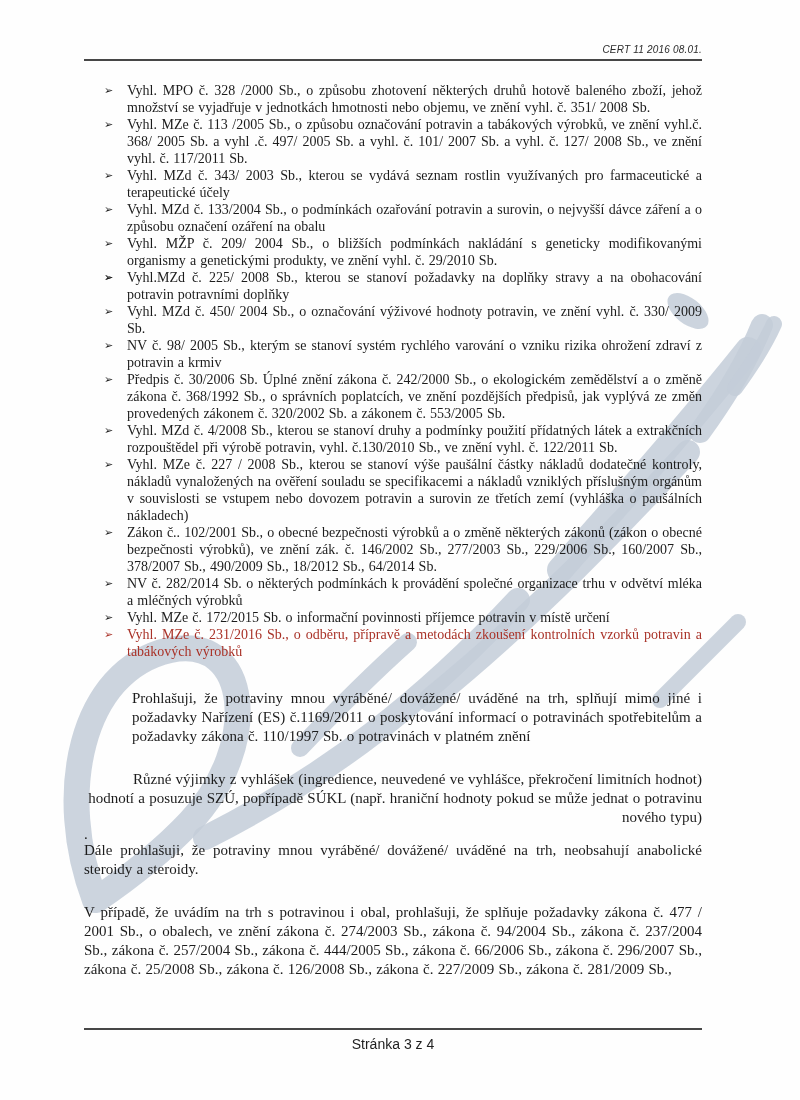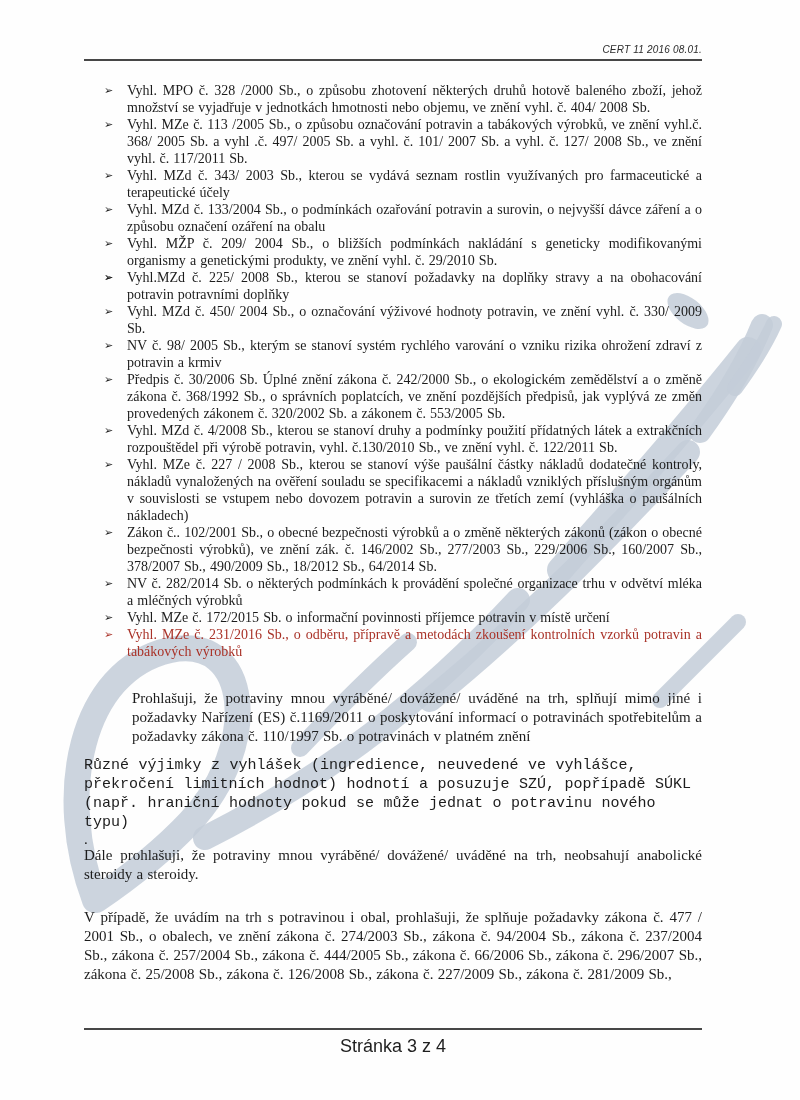--- a/index.html
+++ b/index.html
@@ -42,30 +42,30 @@
   .list-item.red{color:var(--accent-red,#a93228);}
   .seg-b{font-weight:normal;}
   .para{
     margin:0;
     font-size:15px;
     line-height:19px;
     text-align:justify;
     word-spacing:.5px;
   }
   .para-declaration1{margin-top:29px;margin-left:48px;}
-  .para-exceptions{margin-top:10px;text-align:left;font-family:Liberation Mono, monospace;}
+  .para-exceptions{margin-top:24px;text-align:right;}
   .para-dot{margin-top:0;line-height:14px;text-align:left;}
   .para-declaration2{margin-top:0;}
   .para-packaging{margin-top:24px;}
   .footer{position:absolute;left:84px;width:618px;top:1028px;z-index:1;}
   .footer-text{
     margin-top:6px;
     text-align:center;
     font-family:"Liberation Sans",sans-serif;
-    font-size:18px;
+    font-size:14px;
     color:#1e1e1e;
   }
 </style>
 </head>
 <body>
 
 <div class="page" style="--ink: #1c1c1c; --accent-red: #a93228; --rule: #474747;">
 
   <svg class="watermark" width="800" height="1100" viewBox="0 0 800 1100" aria-hidden="true">
     <g fill="none" stroke="#c3cdd8" stroke-opacity="0.85" stroke-linecap="round">
@@ -82,21 +82,21 @@
   </svg>
 
   <div class="content">
 
     <div class="doc-header">
       <span class="doc-code">CERT 11 2016 08.01.</span>
     </div>
     <div class="rule header-rule"></div>
 
     <div class="list">
-        <div class="list-item"><span class="marker">➢</span><span class="item-text"><span class="seg-b">Vyhl. MPO č. 328 /2000 Sb., </span><span class="seg-n">o způsobu zhotovení některých druhů hotově baleného zboží, jehož množství se vyjadřuje v jednotkách hmotnosti nebo objemu, </span><span class="seg-b">ve znění vyhl. č. 404/ 2008 Sb.</span></span></div>
+        <div class="list-item"><span class="marker">➢</span><span class="item-text"><span class="seg-b">Vyhl. MPO č. 328 /2000 Sb., </span><span class="seg-n">o způsobu zhotovení některých druhů hotově baleného zboží, jehož množství se vyjadřuje v jednotkách hmotnosti nebo objemu, </span><span class="seg-b">ve znění vyhl. č. 351/ 2008 Sb.</span></span></div>
         <div class="list-item"><span class="marker">➢</span><span class="item-text"><span class="seg-b">Vyhl. MZe č. 113 /2005 Sb., </span><span class="seg-n">o způsobu označování potravin a tabákových výrobků, ve znění </span><span class="seg-b">vyhl.č. 368/ 2005 Sb. a vyhl .č. 497/ 2005 Sb. a vyhl. č. 101/ 2007 Sb. a vyhl. č. 127/ 2008 Sb., ve znění vyhl. č. 117/2011 Sb.</span></span></div>
         <div class="list-item"><span class="marker">➢</span><span class="item-text"><span class="seg-b">Vyhl. MZd č. 343/ 2003 Sb., </span><span class="seg-n">kterou se vydává seznam rostlin využívaných pro farmaceutické a terapeutické účely</span></span></div>
         <div class="list-item"><span class="marker">➢</span><span class="item-text"><span class="seg-b">Vyhl. MZd č. 133/2004 Sb., </span><span class="seg-n">o podmínkách ozařování potravin a surovin, o nejvyšší dávce záření a o způsobu označení ozáření na obalu</span></span></div>
         <div class="list-item"><span class="marker">➢</span><span class="item-text"><span class="seg-b">Vyhl. MŽP č. 209/ 2004 Sb., </span><span class="seg-n">o bližších podmínkách nakládání s geneticky modifikovanými organismy a genetickými produkty, ve znění </span><span class="seg-b">vyhl. č. 29/2010 Sb.</span></span></div>
         <div class="list-item"><span class="marker">➢</span></div>
         <div class="list-item"><span class="marker">➢</span><span class="item-text"><span class="seg-b">Vyhl.MZd č. 225/ 2008 Sb., </span><span class="seg-n">kterou se stanoví požadavky na doplňky stravy a na obohacování potravin potravními doplňky</span></span></div>
         <div class="list-item"><span class="marker">➢</span><span class="item-text"><span class="seg-b">Vyhl. MZd č. 450/ 2004 Sb., </span><span class="seg-n">o označování výživové hodnoty potravin, </span><span class="seg-b">ve znění vyhl. č. 330/ 2009 Sb.</span></span></div>
         <div class="list-item"><span class="marker">➢</span><span class="item-text"><span class="seg-b">NV č. 98/ 2005 Sb., </span><span class="seg-n">kterým se stanoví systém rychlého varování o vzniku rizika ohrožení zdraví z potravin a krmiv</span></span></div>
         <div class="list-item"><span class="marker">➢</span><span class="item-text"><span class="seg-b">Předpis č. 30/2006 Sb. Úplné znění zákona č. 242/2000 Sb., </span><span class="seg-n">o ekologickém zemědělství a o změně zákona č. 368/1992 Sb., o správních poplatcích, ve znění pozdějších předpisů, jak vyplývá ze změn provedených zákonem č. 320/2002 Sb. a zákonem č. 553/2005 Sb.</span></span></div>
         <div class="list-item"><span class="marker">➢</span><span class="item-text"><span class="seg-b">Vyhl. MZd č. 4/2008 Sb., </span><span class="seg-n">kterou se stanoví druhy a podmínky použití přídatných látek a extrakčních rozpouštědel při výrobě potravin, </span><span class="seg-b">vyhl. č.130/2010 Sb., </span><span class="seg-n">ve znění </span><span class="seg-b">vyhl. č. 122/2011 Sb.</span></span></div>

